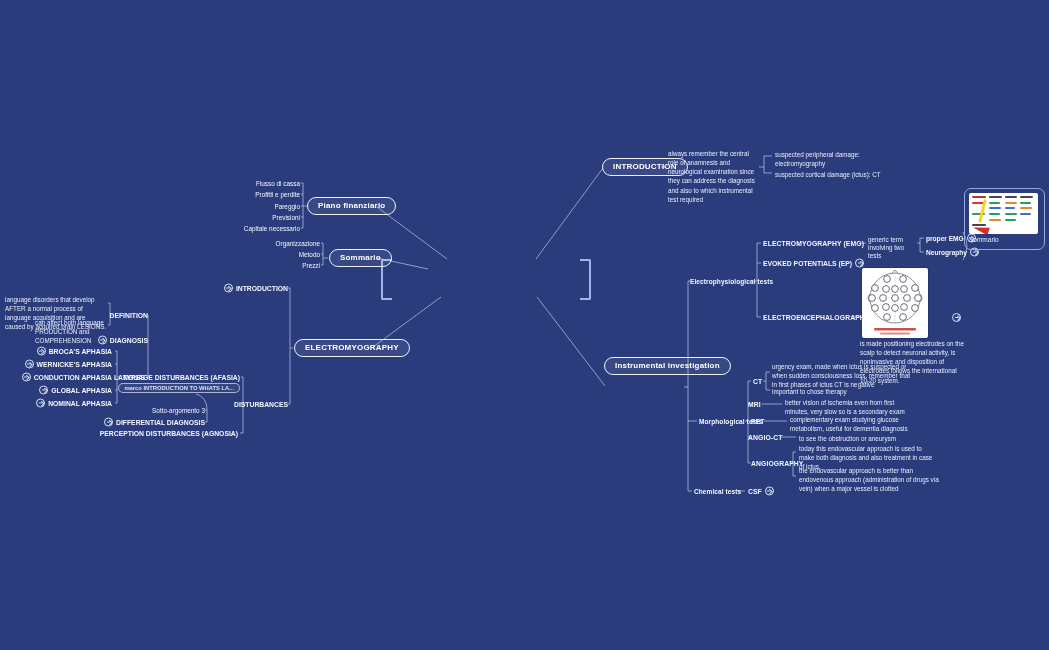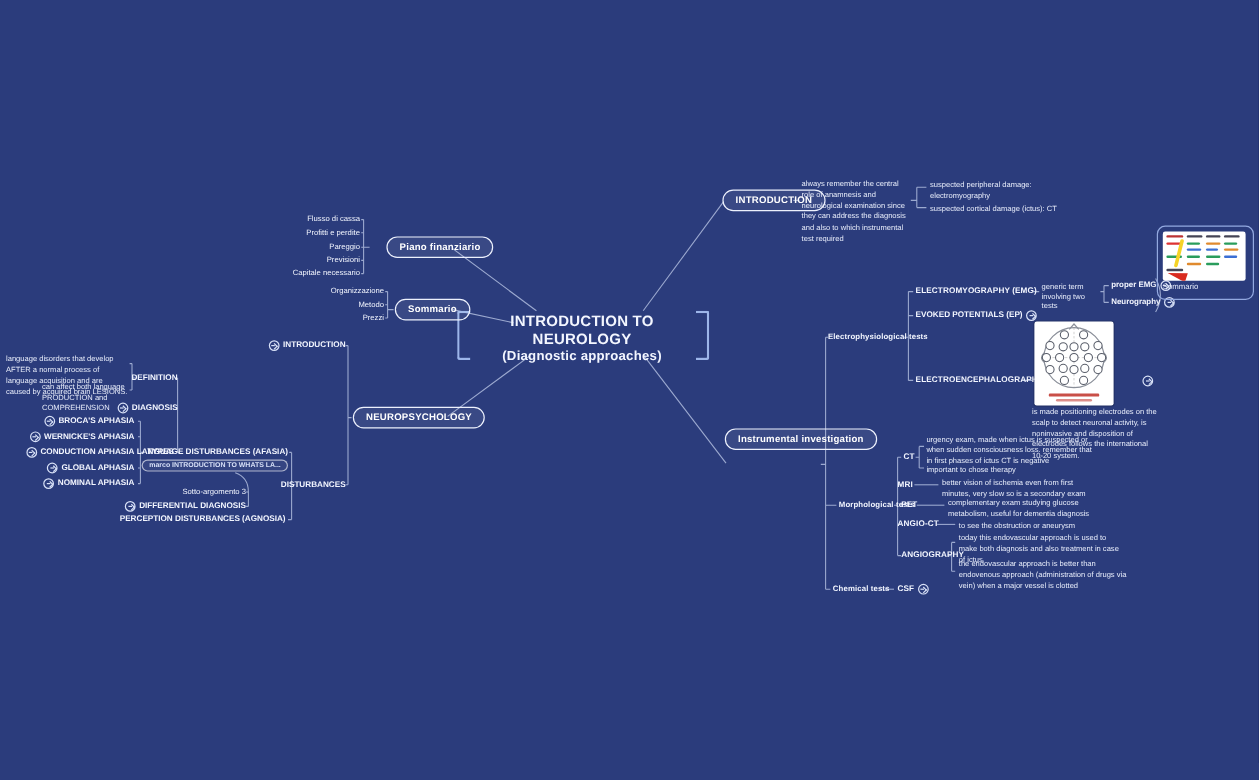--- a/index.html
+++ b/index.html
@@ -90,24 +90,20 @@
       <path d="M120,377 H117 M117,351 V403 M117,351 H115 M117,364 H115 M117,390 H115 M117,403 H115"></path>
 
       <path d="M308,206 H303 M303,183 V228 M303,183 H301 M303,194 H301 M303,206 H301 M303,217 H301 M303,228 H301"></path>
 
       <path d="M328,258 H323 M323,243 V265 M323,243 H321 M323,254 H321 M323,265 H321"></path>
     </g>
   </svg>
 
   <div class="cbr l"></div>
   <div class="cbr r"></div>
-  <div class="center-title">
-    <div>INTRODUCTION TO NEUROLOGY</div>
-    <div class="sub">(Diagnostic approaches)</div>
-  </div>
 
   <div class="node" style="left:602px;top:167px">INTRODUCTION</div>
   <div class="note" style="left:668px;top:149px;width:92px">always remember the central role of anamnesis and neurological examination since they can address the diagnosis and also to which instrumental test required</div>
   <div class="note" style="left:775px;top:150px;width:98px">suspected peripheral damage: electromyography</div>
   <div class="note" style="left:775px;top:170px;width:170px">suspected cortical damage (ictus): CT</div>
 
   <div class="node" style="left:604px;top:366px">Instrumental investigation</div>
   <div class="lbl" style="left:690px;top:281px;font-size:6.5px">Electrophysiological tests</div>
 
   <div class="lbl" style="left:763px;top:243px">ELECTROMYOGRAPHY (EMG)</div>
@@ -181,33 +177,33 @@
   <div class="lbl" style="left:751px;top:463px">ANGIOGRAPHY</div>
   <div class="note" style="left:799px;top:444px;width:136px">today this endovascular approach is used to make both diagnosis and also treatment in case of ictus</div>
   <div class="note" style="left:799px;top:466px;width:142px">the endovascular approach is better than endovenous approach (administration of drugs via vein) when a major vessel is clotted</div>
 
   <div class="lbl" style="left:694px;top:491px;font-size:6.5px">Chemical tests</div>
   <div class="row" style="left:748px;top:491px">
     <span class="t">CSF</span>
     <span class="icon-c"></span>
   </div>
 
-  <div class="node" style="left:322px;top:206px">Piano finanziario</div>
+  <div class="node" style="left:307px;top:206px">Piano finanziario</div>
   <div class="rlbl plain" style="right:749px;top:183px">Flusso di cassa</div>
   <div class="rlbl plain" style="right:749px;top:194px">Profitti e perdite</div>
   <div class="rlbl plain" style="right:749px;top:206px">Pareggio</div>
   <div class="rlbl plain" style="right:749px;top:217px">Previsioni</div>
   <div class="rlbl plain" style="right:749px;top:228px">Capitale necessario</div>
 
   <div class="node" style="left:329px;top:258px">Sommario</div>
   <div class="rlbl plain" style="right:729px;top:243px">Organizzazione</div>
   <div class="rlbl plain" style="right:729px;top:254px">Metodo</div>
   <div class="rlbl plain" style="right:729px;top:265px">Prezzi</div>
 
-  <div class="node" style="left:294px;top:348px">NEUROPSYCHOLOGY</div>
+  <div class="node" style="left:294px;top:348px">ELECTROMYOGRAPHY</div>
 
   <div class="row" style="right:761px;top:288px;left:auto">
     <span class="icon-c"></span>
     <span class="t">INTRODUCTION</span>
   </div>
 
   <div class="rlbl" style="right:761px;top:404px">DISTURBANCES</div>
 
   <div class="rlbl" style="right:809px;top:377px">LANGUAGE DISTURBANCES (AFASIA)</div>
   <div class="tag" style="right:809px;top:383px">marco INTRODUCTION TO WHATS LA...</div>

